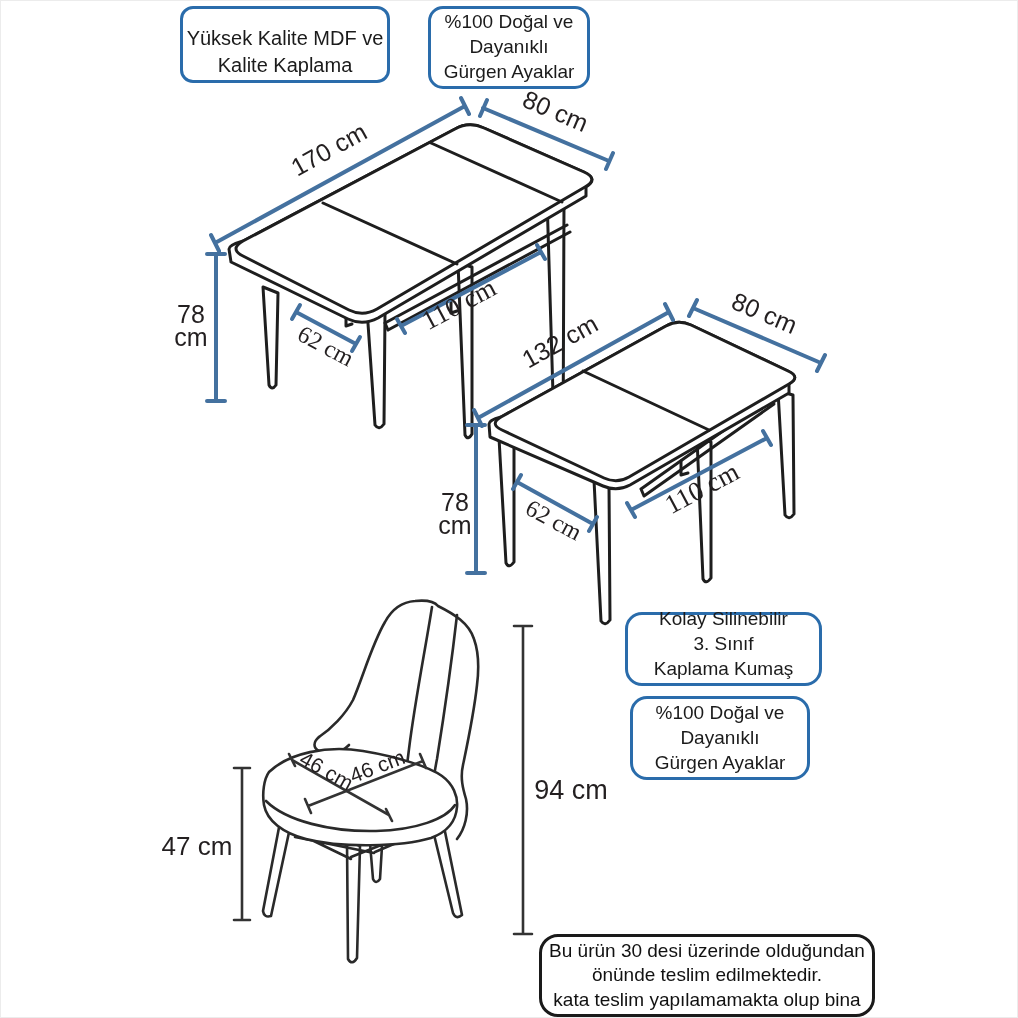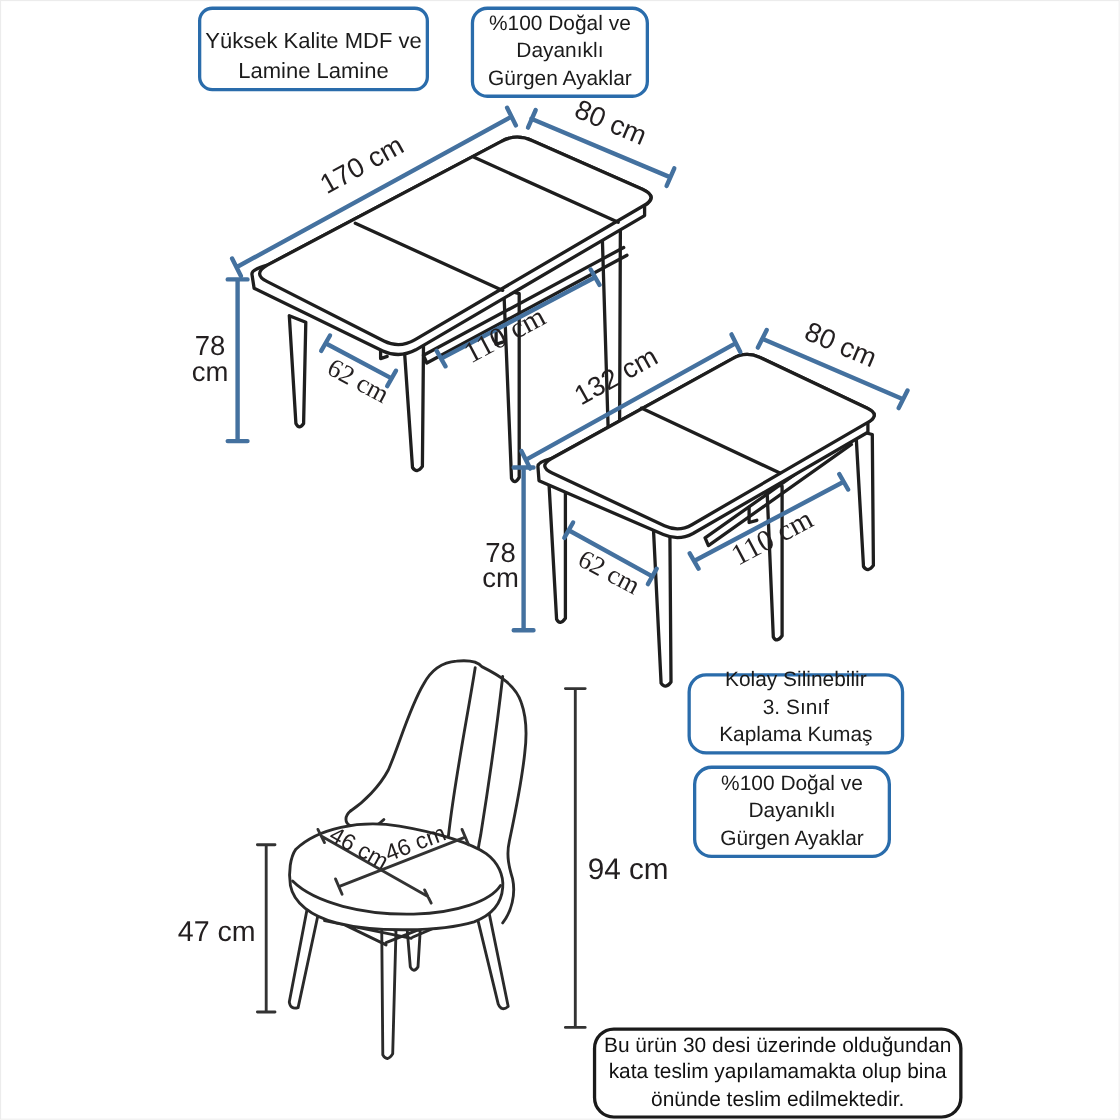--- a/index.html
+++ b/index.html
@@ -108,21 +108,21 @@
       <path class="kdim" d="M522,625 L522,933 M513,625 L531,625 M513,933 L531,933"></path>
       <text class="sans" x="322" y="776" font-size="21" text-anchor="middle" transform="rotate(29 322 776)">46 cm</text>
       <text class="sans" x="379" y="772" font-size="21" text-anchor="middle" transform="rotate(-21 379 772)">46 cm</text>
       <text class="sans" x="196" y="854" font-size="26" text-anchor="middle">47 cm</text>
       <text class="sans" x="570" y="798" font-size="27" text-anchor="middle">94 cm</text>
     </g>
   </svg>
 
   <div class="ibox blue b-quality">
     <div>Yüksek Kalite MDF ve</div>
-    <div>Lamine Lamine</div>
+    <div>Kalite Kaplama</div>
   </div>
 
   <div class="ibox blue b-legs-top">
     <div>%100 Doğal ve</div>
     <div>Dayanıklı</div>
     <div>Gürgen Ayaklar</div>
   </div>
 
   <div class="ibox blue b-fabric">
     <div>Kolay Silinebilir</div>
@@ -131,17 +131,17 @@
   </div>
 
   <div class="ibox blue b-legs-bottom">
     <div>%100 Doğal ve</div>
     <div>Dayanıklı</div>
     <div>Gürgen Ayaklar</div>
   </div>
 
   <div class="ibox dark b-delivery">
     <div>Bu ürün 30 desi üzerinde olduğundan</div>
+    <div>önünde teslim edilmektedir.</div>
     <div>kata teslim yapılamamakta olup bina</div>
-    <div>önünde teslim edilmektedir.</div>
   </div>
 
 </div>
 
 </body></html>

